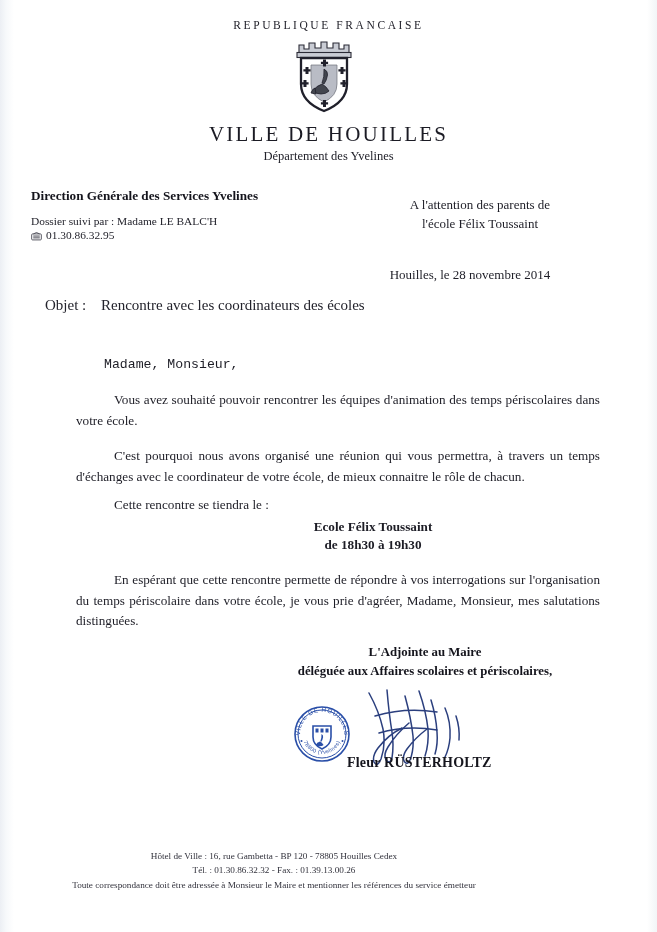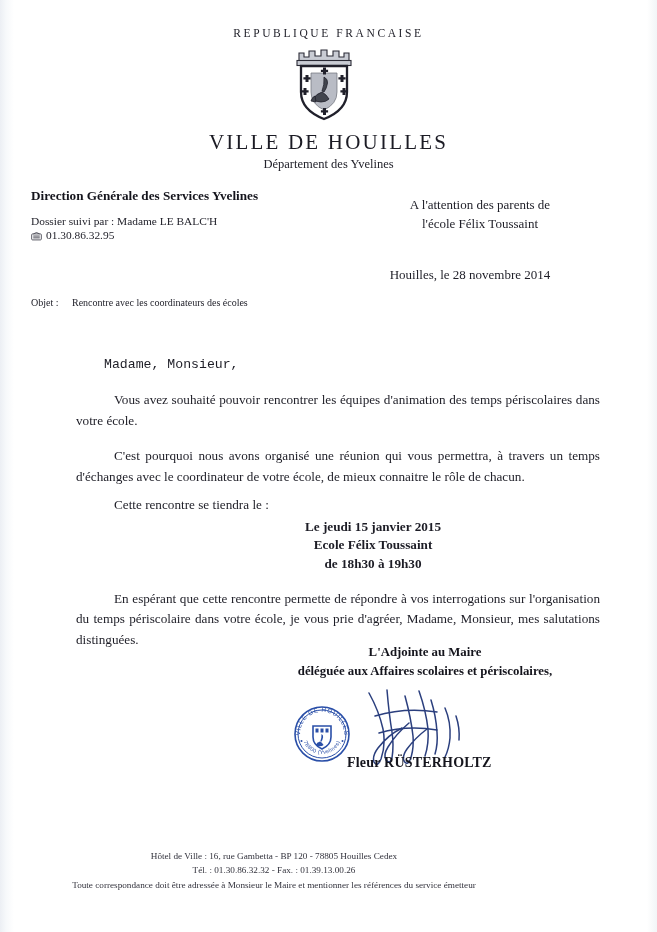--- a/index.html
+++ b/index.html
@@ -35,21 +35,21 @@
 
   .page {
     position: absolute;
     left: 0; top: 0;
     width: 657px; height: 932px;
   }
 
   
   .letterhead {
     text-align: center;
-    padding-top: 27px;
+    padding-top: 19px;
   }
   .republique {
     font-size: 11.5px;
     letter-spacing: 2.6px;
     font-variant: small-caps;
     color: #23232c;
     white-space: nowrap;
   }
   .crest-wrap {
     margin: 5px auto 0;
@@ -117,23 +117,23 @@
     left: 330px;
     top: 267px;
     width: 280px;
     text-align: center;
     font-size: 13px;
     color: #1d1d26;
   }
 
   .objet-line {
     position: absolute;
-    left: 31px;
+    left: 45px;
     top: 297px;
-    font-size: 10px;
+    font-size: 15px;
     color: #23232c;
   }
   .objet-label { margin-right: 11px; }
 
   
   .body-text {
     position: absolute;
     left: 76px;
     top: 355px;
     width: 524px;
@@ -288,21 +288,20 @@
     <span class="objet-label">Objet :</span>
     <span>Rencontre avec les coordinateurs des écoles</span>
   </div>
 
   <div class="body-text">
     <div class="salutation">Madame, Monsieur,</div>
     <div class="para">Vous avez souhaité pouvoir rencontrer les équipes d'animation des temps périscolaires dans votre école.</div>
     <div class="para">C'est pourquoi nous avons organisé une réunion qui vous permettra, à travers un temps d'échanges avec le coordinateur de votre école, de mieux connaitre le rôle de chacun.</div>
     <div class="para-intro">Cette rencontre se tiendra le :</div>
     <div class="meeting-block">
-      <div>Le jeudi 15 janvier 2015</div>
       <div>Ecole Félix Toussaint</div>
       <div>de 18h30 à 19h30</div>
     </div>
     <div class="para">En espérant que cette rencontre permette de répondre à vos interrogations sur l'organisation du temps périscolaire dans votre école, je vous prie d'agréer, Madame, Monsieur, mes salutations distinguées.</div>
   </div>
 
   <div class="signature-block">
     <div class="sig-title">L'Adjointe au Maire</div>
     <div class="sig-title">déléguée aux Affaires scolaires et périscolaires,</div>
 

